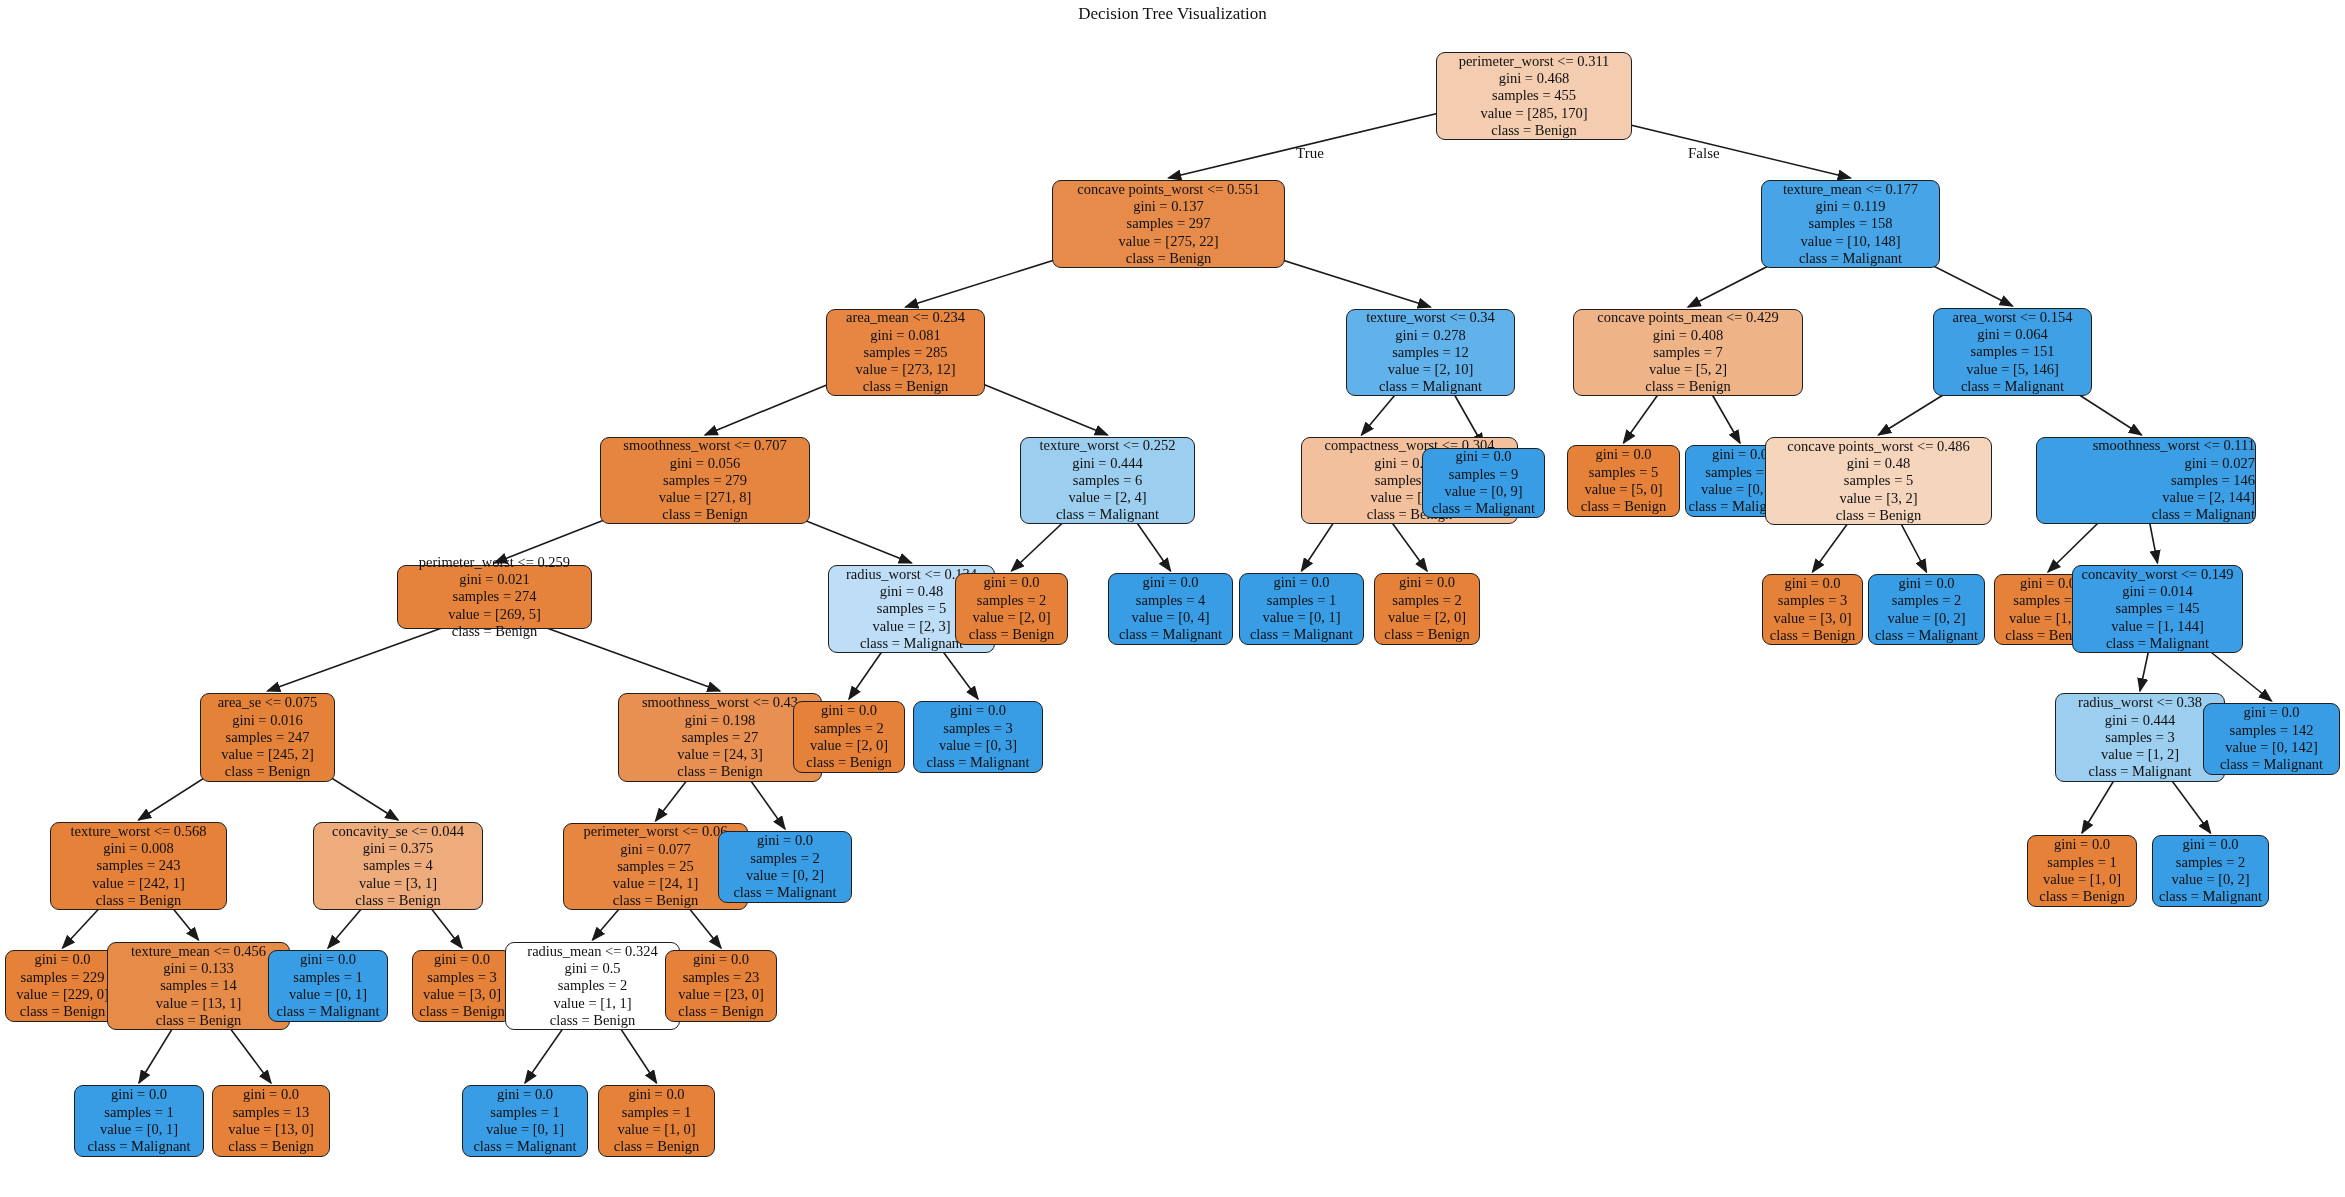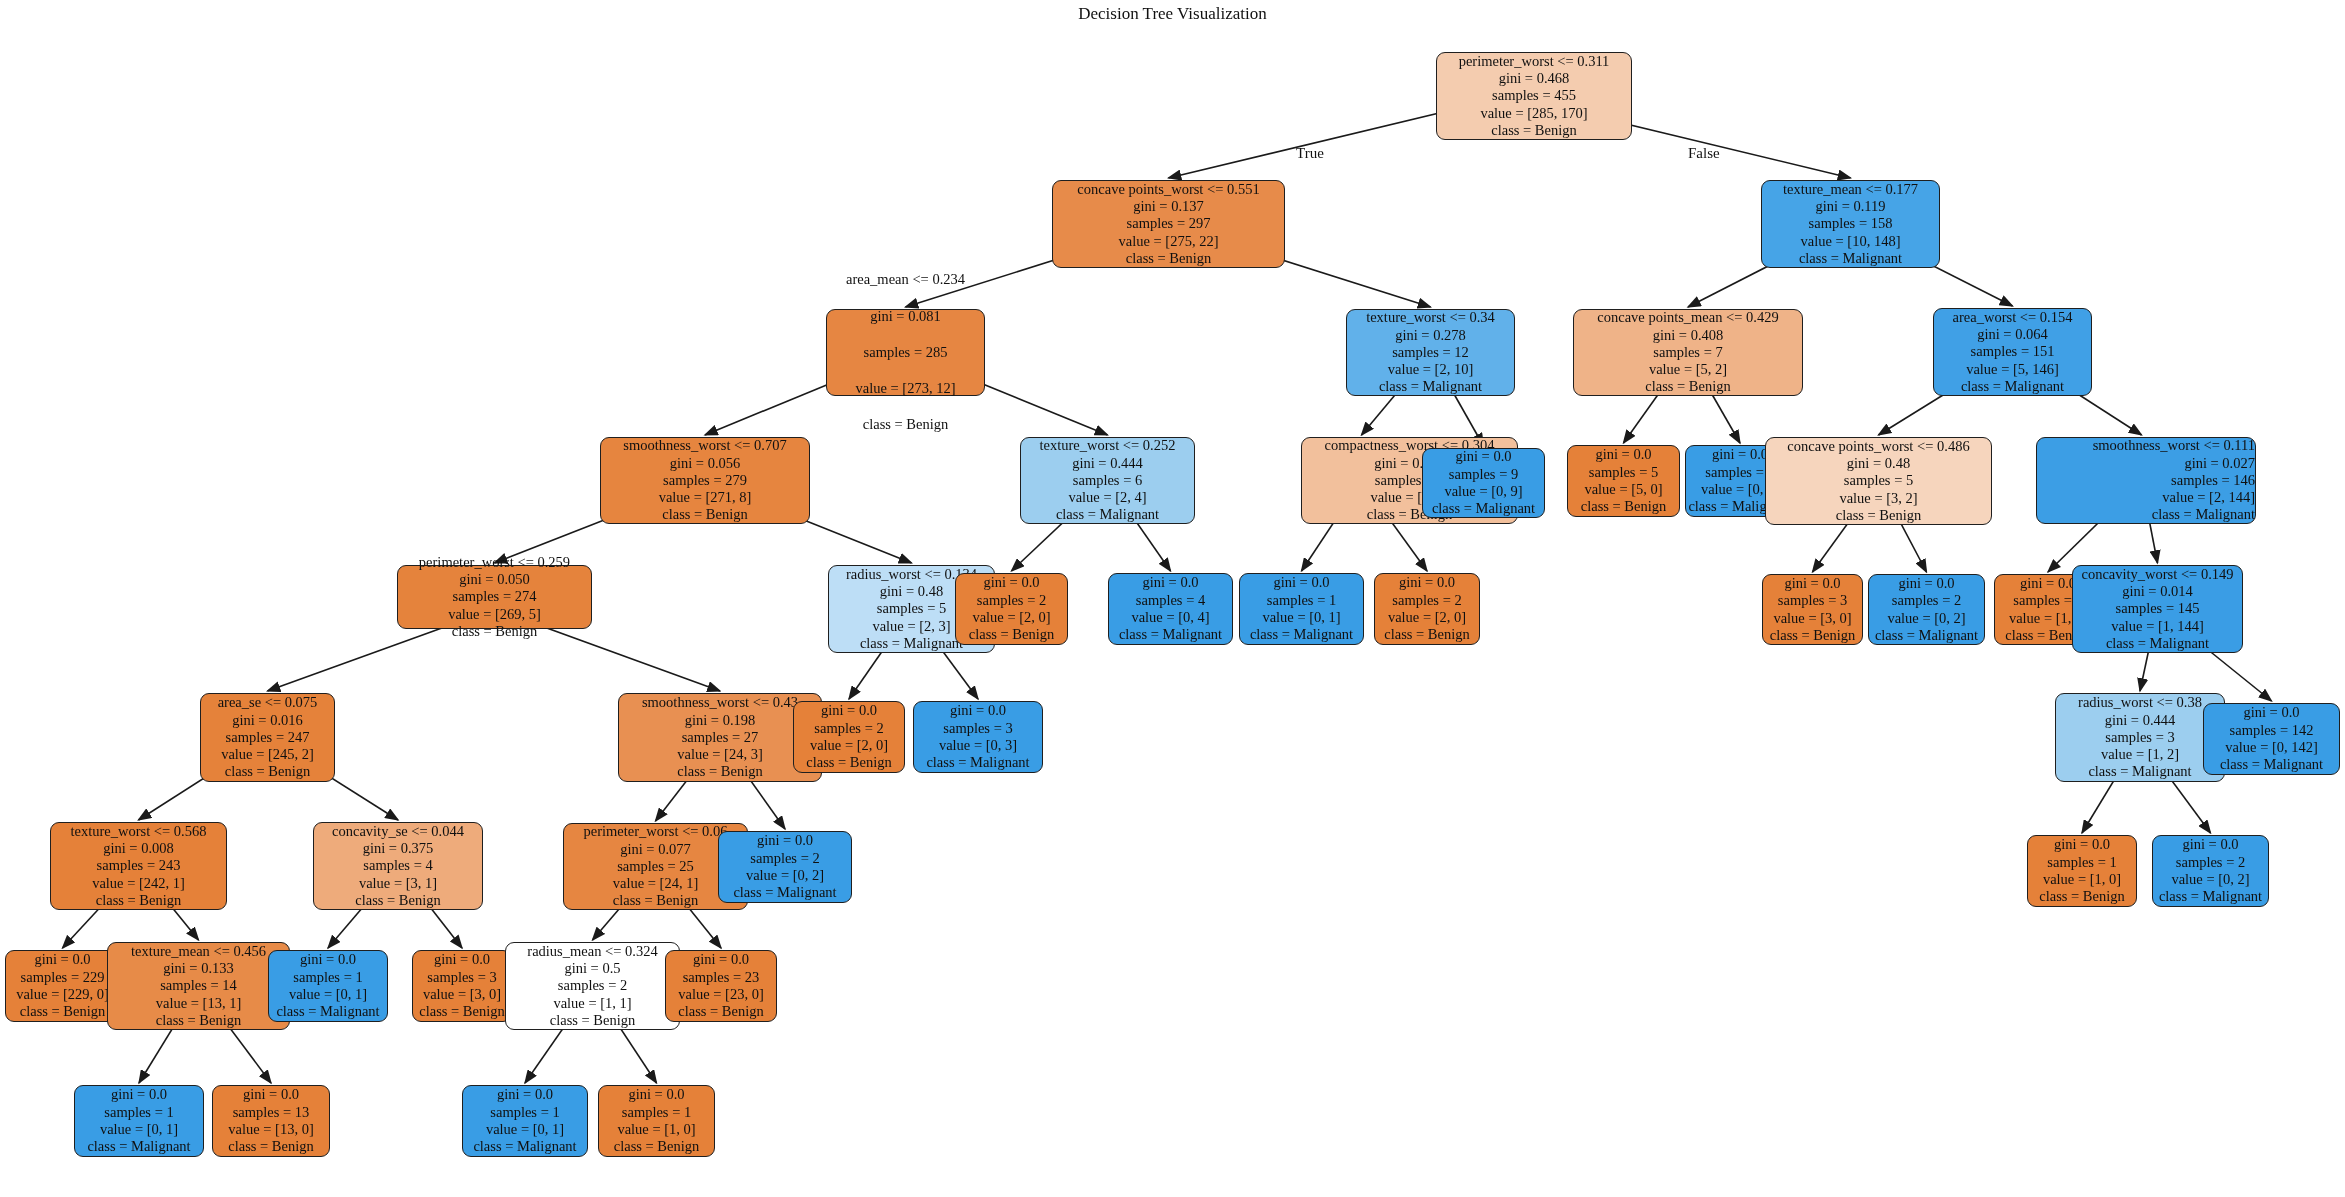--- a/index.html
+++ b/index.html
@@ -97,37 +97,37 @@
         <div>value = [285, 170]</div>
         <div>class = Benign</div>
       </div>
       <div class="node" style="left: 1052px; top: 180px; width: 233px; height: 88px; background: rgb(231, 139, 74);">
         <div>concave points_worst &lt;= 0.551</div>
         <div>gini = 0.137</div>
         <div>samples = 297</div>
         <div>value = [275, 22]</div>
         <div>class = Benign</div>
       </div>
-      <div class="node" style="left: 826px; top: 309px; width: 159px; height: 87px; background: rgb(230, 134, 66); gap: 19px;">
+      <div class="node" style="left: 826px; top: 309px; width: 159px; height: 87px; background: rgb(230, 134, 66);">
         <div>area_mean &lt;= 0.234</div>
         <div>gini = 0.081</div>
         <div>samples = 285</div>
         <div>value = [273, 12]</div>
         <div>class = Benign</div>
       </div>
       <div class="node" style="left: 600px; top: 437px; width: 210px; height: 87px; background: rgb(230, 133, 63);">
         <div>smoothness_worst &lt;= 0.707</div>
         <div>gini = 0.056</div>
         <div>samples = 279</div>
         <div>value = [271, 8]</div>
         <div>class = Benign</div>
       </div>
       <div class="node" style="left: 397px; top: 565px; width: 195px; height: 64px; background: rgb(229, 131, 60);">
         <div>perimeter_worst &lt;= 0.259</div>
-        <div>gini = 0.050</div>
+        <div>gini = 0.021</div>
         <div>samples = 274</div>
         <div>value = [269, 5]</div>
         <div>class = Benign</div>
       </div>
       <div class="node" style="left: 200px; top: 693px; width: 135px; height: 89px; background: rgb(229, 130, 58);">
         <div>area_se &lt;= 0.075</div>
         <div>gini = 0.016</div>
         <div>samples = 247</div>
         <div>value = [245, 2]</div>
         <div>class = Benign</div>

